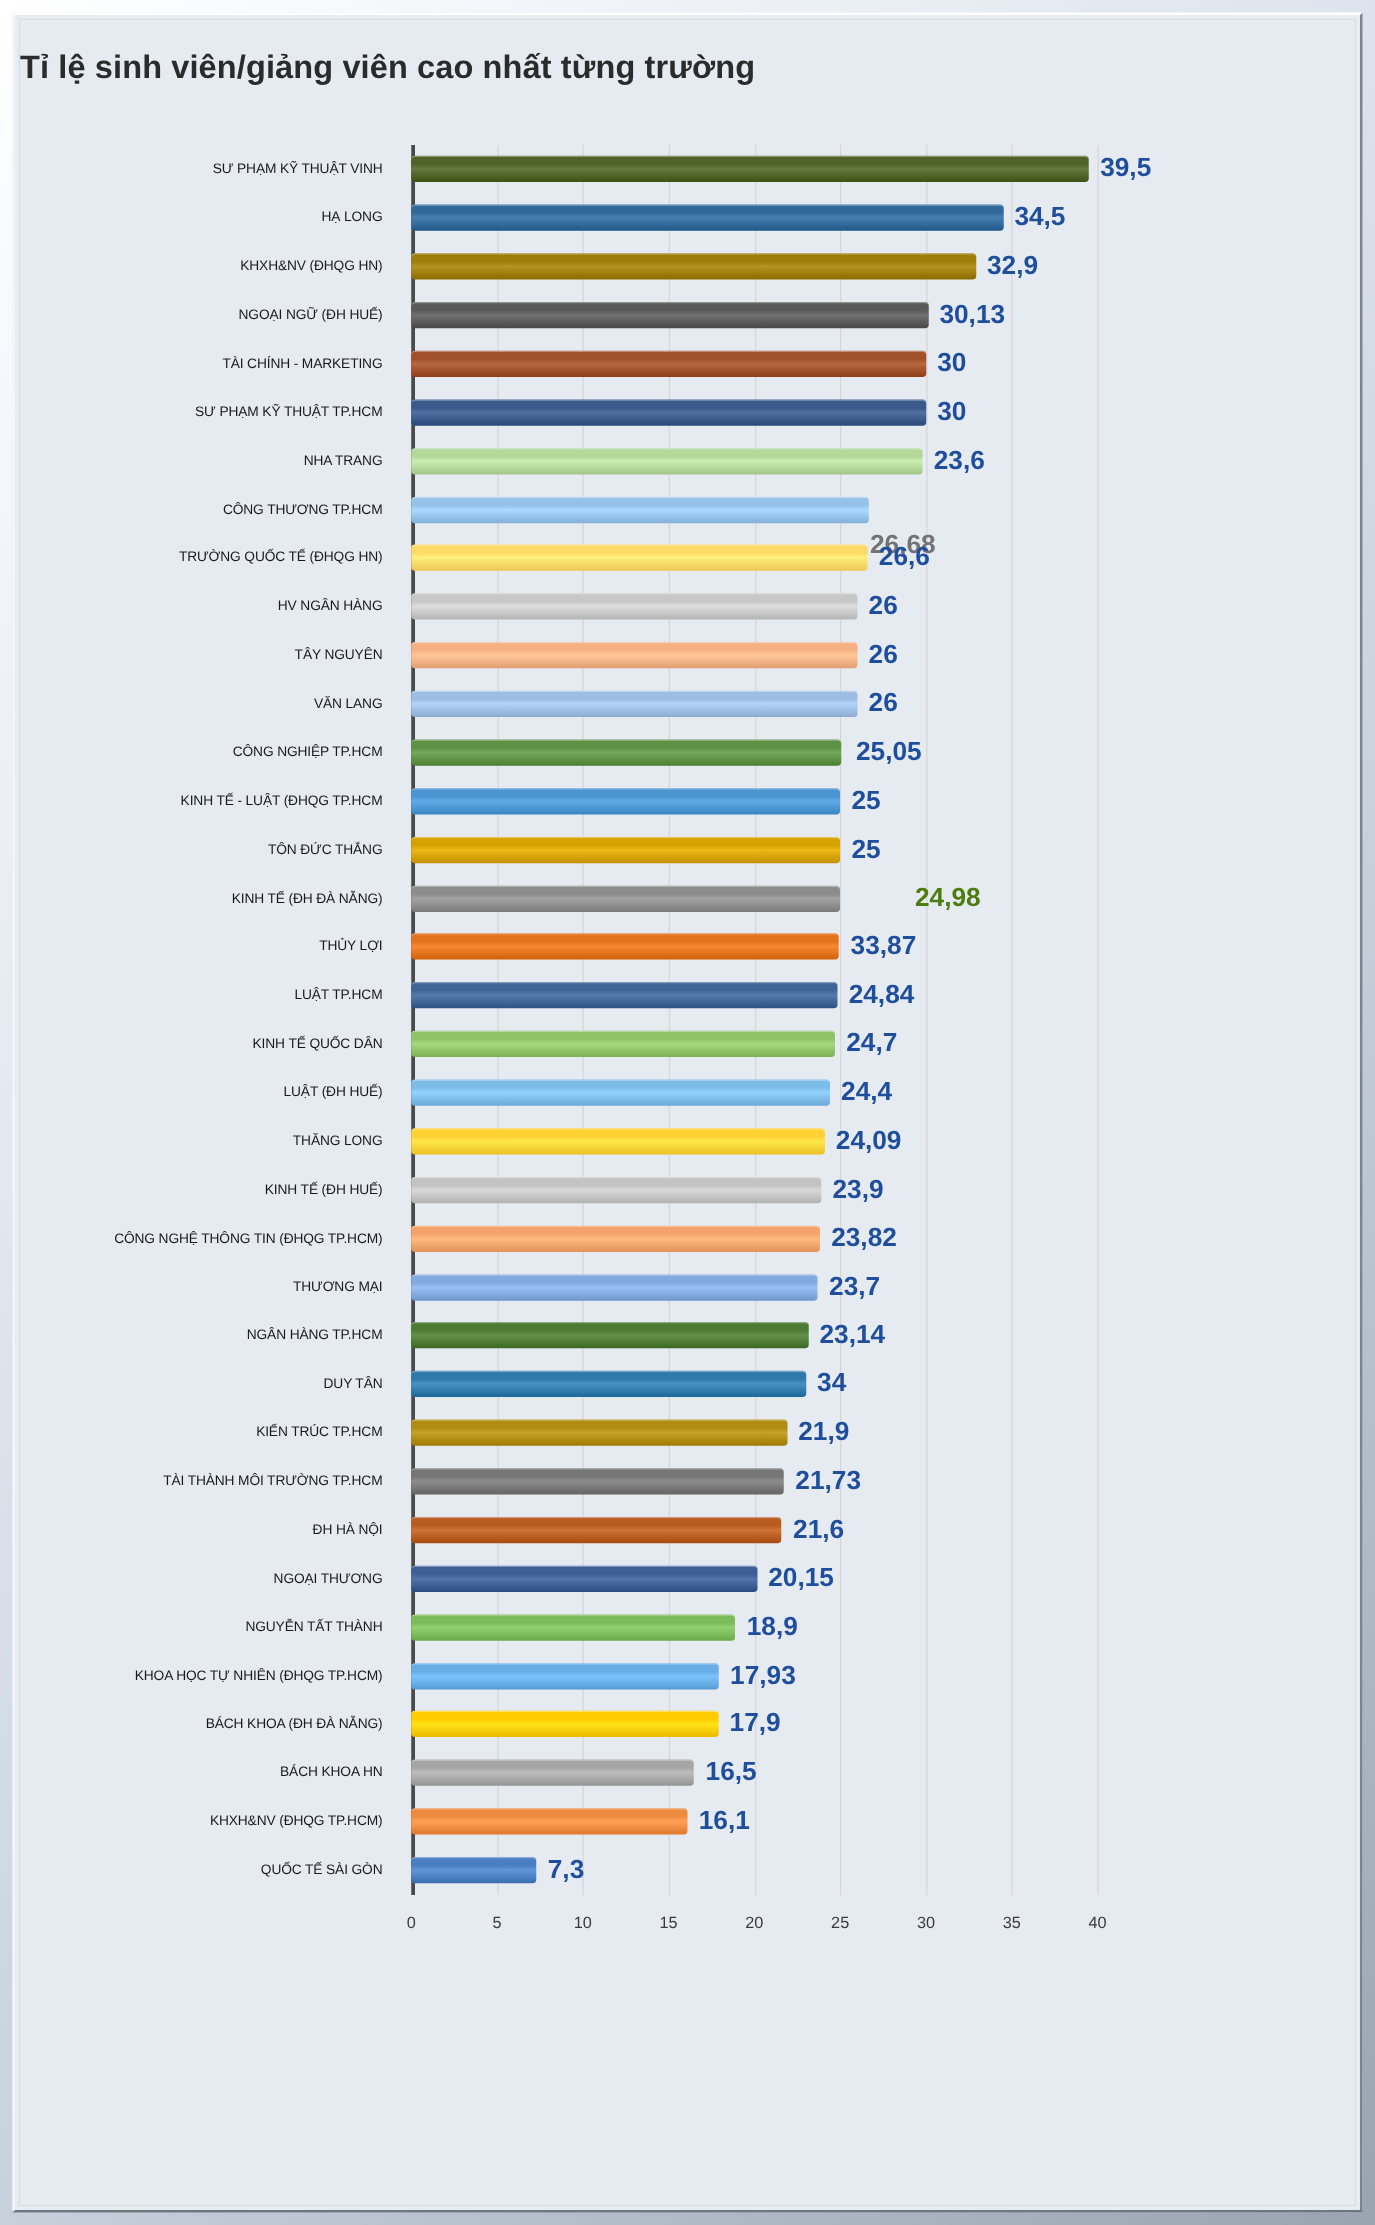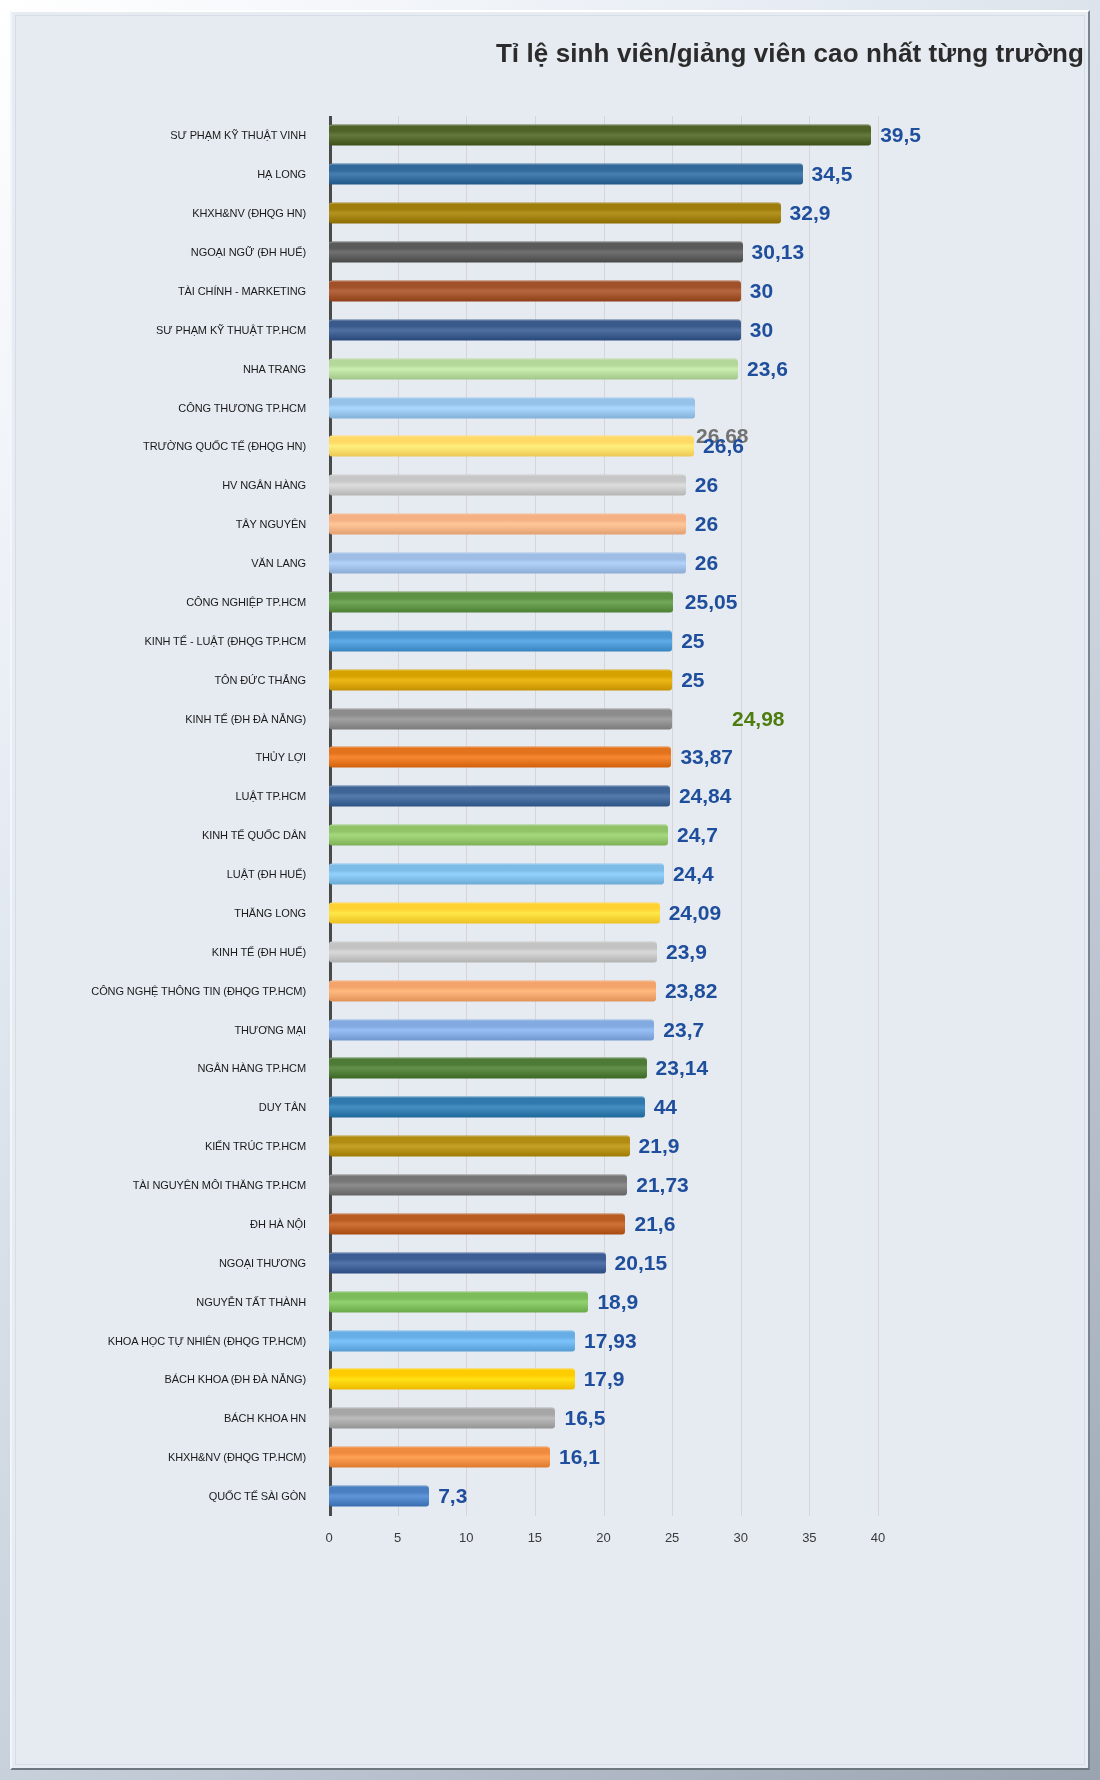--- a/index.html
+++ b/index.html
@@ -42,21 +42,21 @@
     border: 1px solid #d6dde6;
     overflow: hidden;
   }
 
   
   .chart-title {
     position: absolute;
     left: 0;
     top: 22px;
     width: 100%;
-    text-align: right;
+    text-align: left;
     font-size: 26px;
     font-weight: bold;
     color: #2b2b2b;
     letter-spacing: 0.1px;
   }
 
   
   .plot {
     position: absolute;
     left: 0;
@@ -355,32 +355,32 @@
               <div class="cat-label">NGÂN HÀNG TP.HCM</div>
               <div class="bar-area">
                 <div class="bar" style="width: 317.596px; background: linear-gradient(rgb(77, 122, 53) 0%, rgb(77, 122, 53) 32%, rgb(99, 144, 75) 50%, rgb(59, 104, 35) 100%); box-shadow: rgba(255, 255, 255, 0.35) 0px 1px 0px inset;"></div>
                 <div class="val-label" style="left: 317.596px; color: rgb(31, 78, 156);">23,14</div>
               </div>
             </div>
             <div class="row" style="height: 38.8889px;">
               <div class="cat-label">DUY TÂN</div>
               <div class="bar-area">
                 <div class="bar" style="width: 315.675px; background: linear-gradient(rgb(47, 121, 173) 0%, rgb(47, 121, 173) 32%, rgb(69, 143, 195) 50%, rgb(29, 103, 155) 100%); box-shadow: rgba(255, 255, 255, 0.35) 0px 1px 0px inset;"></div>
-                <div class="val-label" style="left: 315.675px; color: rgb(31, 78, 156);">44</div>
+                <div class="val-label" style="left: 315.675px; color: rgb(31, 78, 156);">34</div>
               </div>
             </div>
             <div class="row" style="height: 38.8889px;">
               <div class="cat-label">KIẾN TRÚC TP.HCM</div>
               <div class="bar-area">
                 <div class="bar" style="width: 300.577px; background: linear-gradient(rgb(176, 141, 18) 0%, rgb(176, 141, 18) 32%, rgb(198, 163, 40) 50%, rgb(158, 123, 0) 100%); box-shadow: rgba(255, 255, 255, 0.35) 0px 1px 0px inset;"></div>
                 <div class="val-label" style="left: 300.577px; color: rgb(31, 78, 156);">21,9</div>
               </div>
             </div>
             <div class="row" style="height: 38.8889px;">
-              <div class="cat-label">TÀI NGUYÊN MÔI THĂNG TP.HCM</div>
+              <div class="cat-label">TÀI THÀNH MÔI TRƯỜNG TP.HCM</div>
               <div class="bar-area">
                 <div class="bar" style="width: 298.244px; background: linear-gradient(rgb(118, 118, 118) 0%, rgb(118, 118, 118) 32%, rgb(140, 140, 140) 50%, rgb(100, 100, 100) 100%); box-shadow: rgba(255, 255, 255, 0.35) 0px 1px 0px inset;"></div>
                 <div class="val-label" style="left: 298.244px; color: rgb(31, 78, 156);">21,73</div>
               </div>
             </div>
             <div class="row" style="height: 38.8889px;">
               <div class="cat-label">ĐH HÀ NỘI</div>
               <div class="bar-area">
                 <div class="bar" style="width: 296.46px; background: linear-gradient(rgb(184, 92, 34) 0%, rgb(184, 92, 34) 32%, rgb(206, 114, 56) 50%, rgb(166, 74, 16) 100%); box-shadow: rgba(255, 255, 255, 0.35) 0px 1px 0px inset;"></div>
                 <div class="val-label" style="left: 296.46px; color: rgb(31, 78, 156);">21,6</div>

